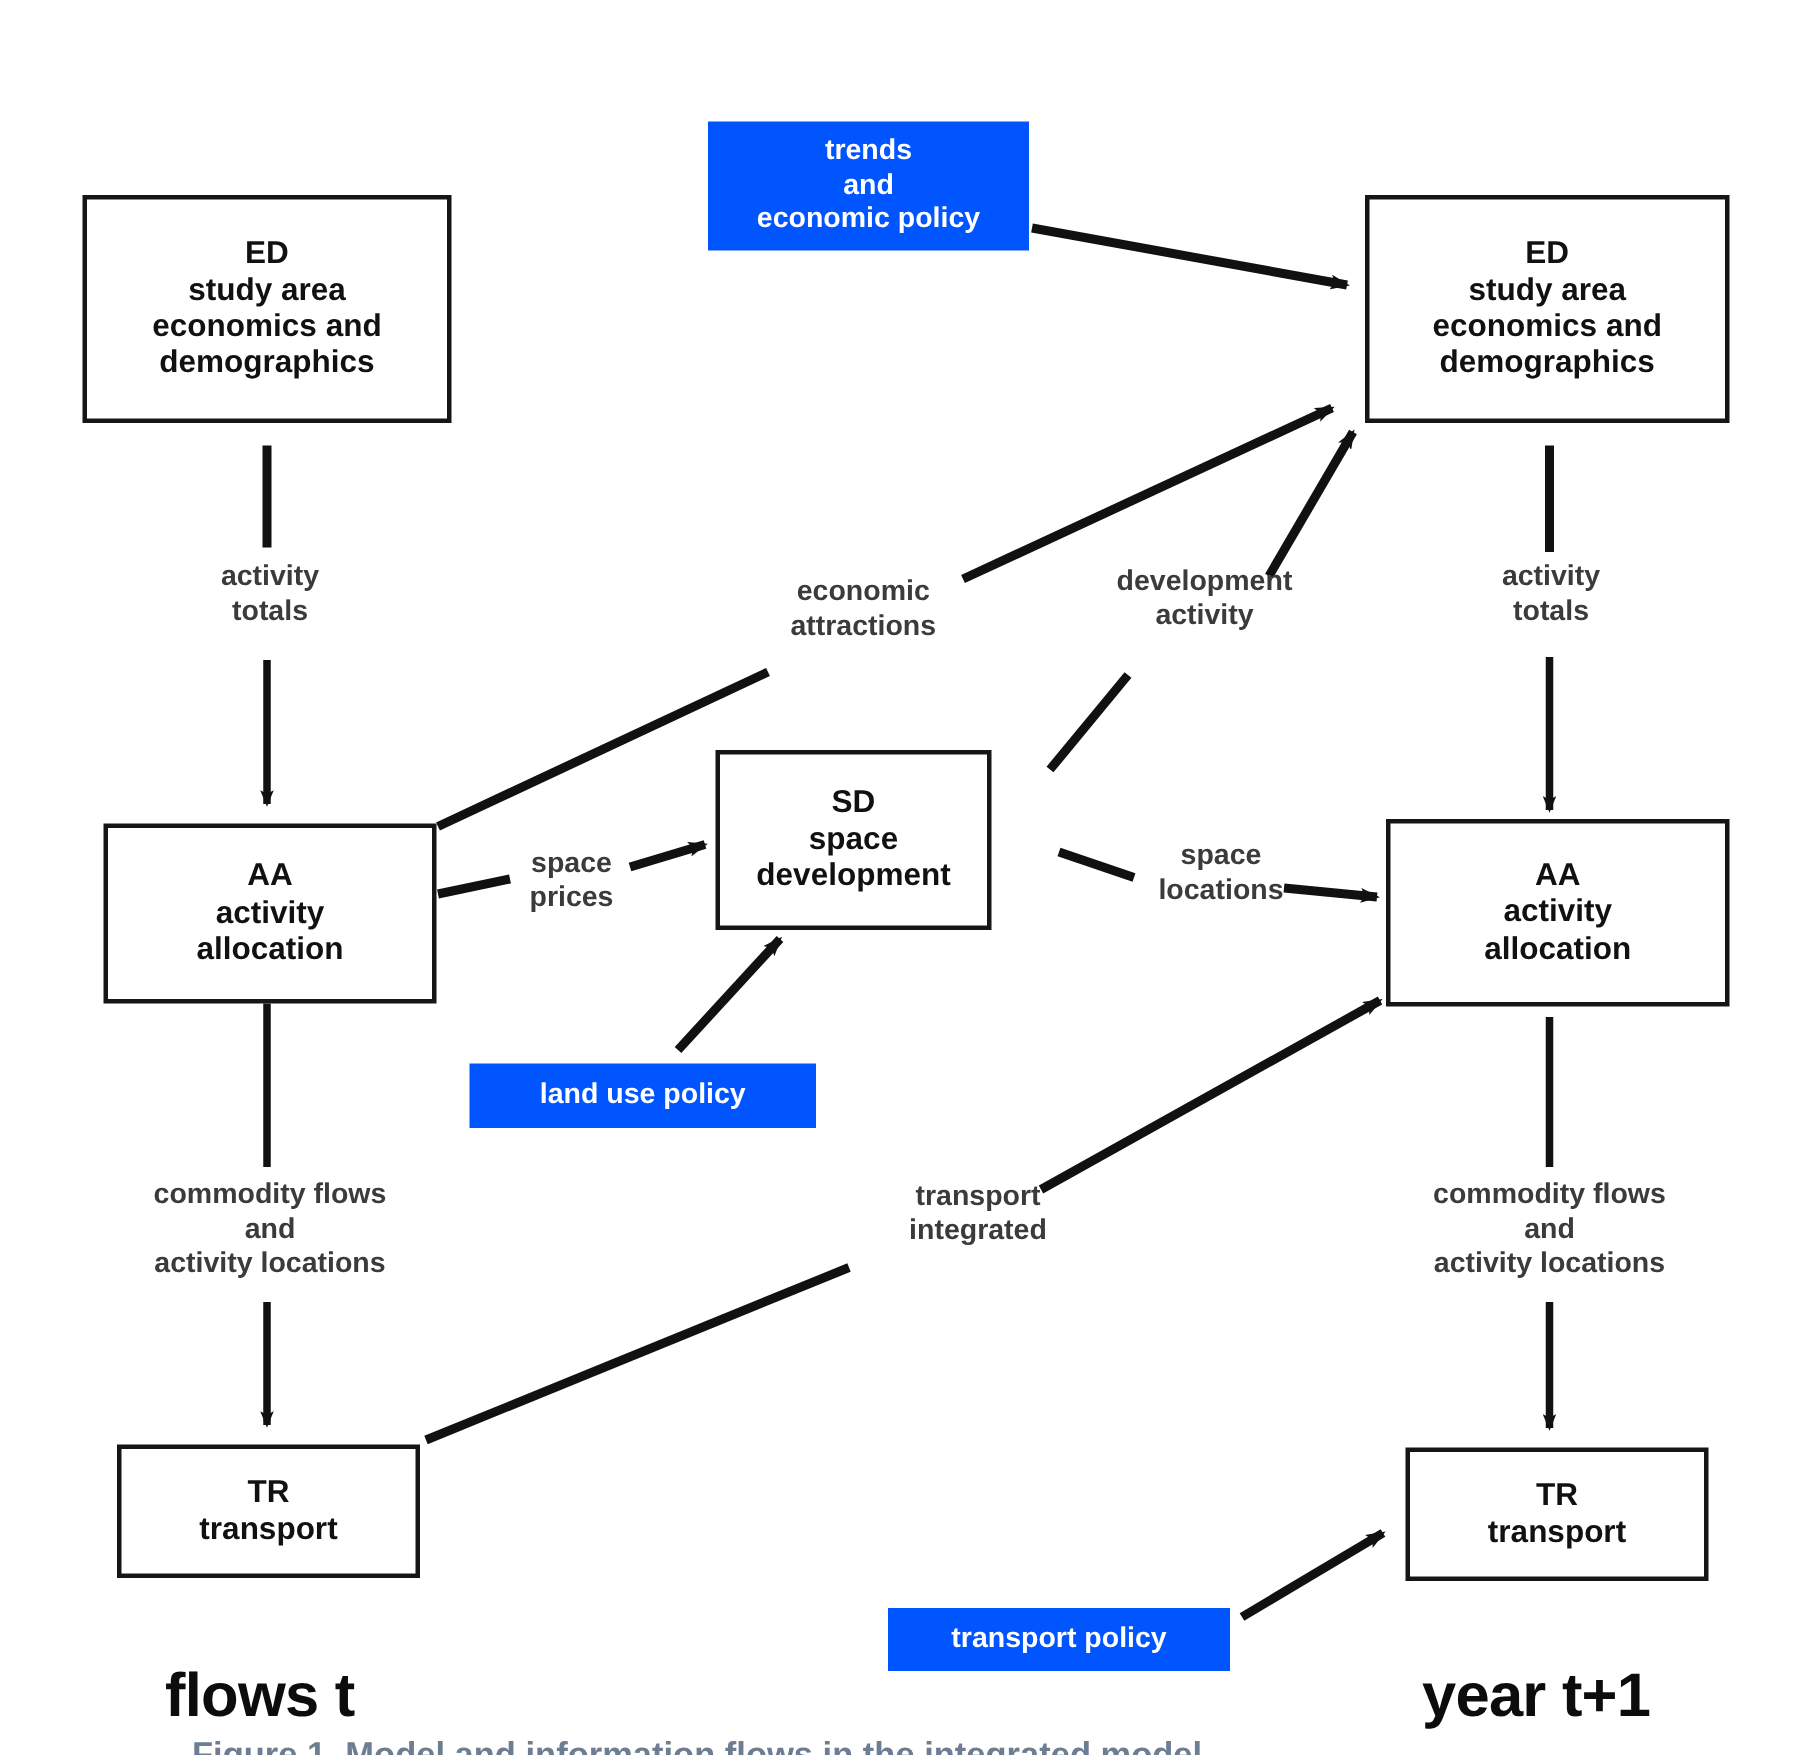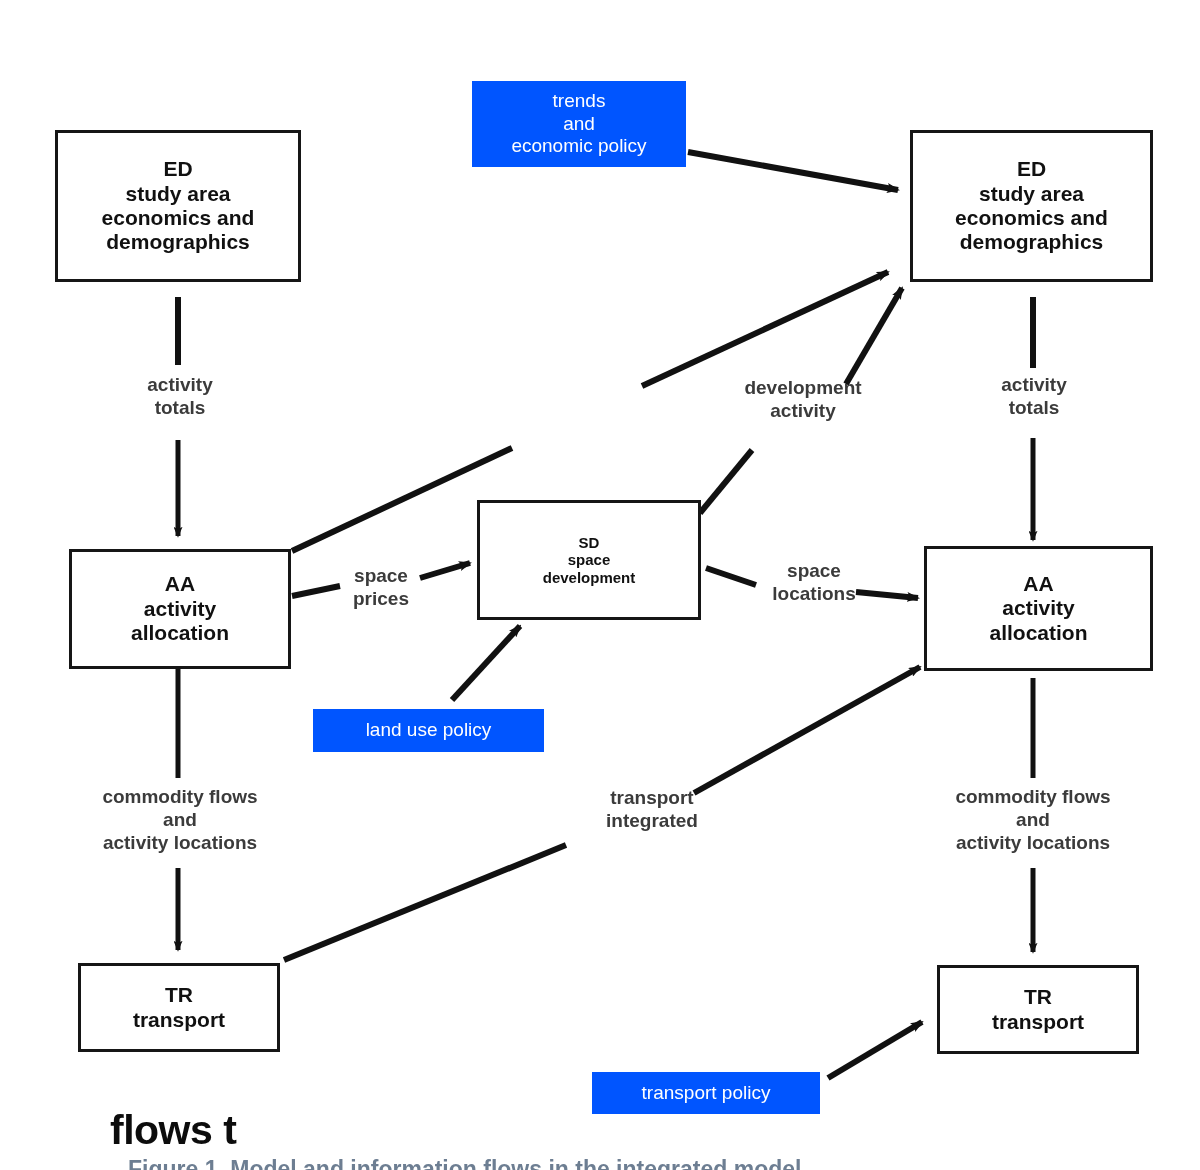--- a/index.html
+++ b/index.html
@@ -43,21 +43,21 @@
   .policy {
     position: absolute;
     box-sizing: border-box;
     background: #0055FF;
     color: #ffffff;
     display: flex;
     flex-direction: column;
     align-items: center;
     justify-content: center;
     text-align: center;
-    font-weight: normal;
+    font-weight: bold;
     line-height: 1.18;
     z-index: 4;
   }
   .policy .ln { display: block; white-space: nowrap; }
   .edge-label {
     position: absolute;
     text-align: center;
     font-weight: bold;
     color: #3b3b3b;
     line-height: 1.2;
@@ -174,21 +174,21 @@
     <span class="ln">activity</span>
     <span class="ln">allocation</span>
   </div>
 
   <div class="node" style="left:924px; top:546px; width:229px; height:125px; font-size:21px;">
     <span class="ln">AA</span>
     <span class="ln">activity</span>
     <span class="ln">allocation</span>
   </div>
 
-  <div class="node" style="left:477px; top:500px; width:224px; height:120px; font-size:15px;">
+  <div class="node" style="left:477px; top:500px; width:184px; height:120px; font-size:21px;">
     <span class="ln">SD</span>
     <span class="ln">space</span>
     <span class="ln">development</span>
   </div>
 
   <div class="node" style="left:78px; top:963px; width:202px; height:89px; font-size:21px;">
     <span class="ln">TR</span>
     <span class="ln">transport</span>
   </div>
 
@@ -214,20 +214,24 @@
   <div class="edge-label" style="left:110px; top:374px; width:140px; font-size:19px;">
     <span class="ln">activity</span>
     <span class="ln">totals</span>
   </div>
 
   <div class="edge-label" style="left:964px; top:374px; width:140px; font-size:19px;">
     <span class="ln">activity</span>
     <span class="ln">totals</span>
   </div>
 
+  <div class="edge-label" style="left:503px; top:384px; width:145px; font-size:19px;">
+    <span class="ln">economic</span>
+    <span class="ln">attractions</span>
+  </div>
 
   <div class="edge-label" style="left:720px; top:377px; width:166px; font-size:19px;">
     <span class="ln">development</span>
     <span class="ln">activity</span>
   </div>
 
   <div class="edge-label" style="left:336px; top:565px; width:90px; font-size:19px;">
     <span class="ln">space</span>
     <span class="ln">prices</span>
   </div>
@@ -249,16 +253,17 @@
   </div>
 
   <div class="edge-label" style="left:922px; top:786px; width:222px; font-size:19px;">
     <span class="ln">commodity flows</span>
     <span class="ln">and</span>
     <span class="ln">activity locations</span>
   </div>
 
   <div class="year-label" style="left:110px; top:1107px; font-size:41px;">flows t</div>
 
+  <div class="year-label" style="left:948px; top:1107px; font-size:41px;">year t+1</div>
 
   <div class="caption" style="left:128px; top:1156px; font-size:23px;">Figure 1. Model and information flows in the integrated model</div>
 
 </div>
 
 </body></html>

